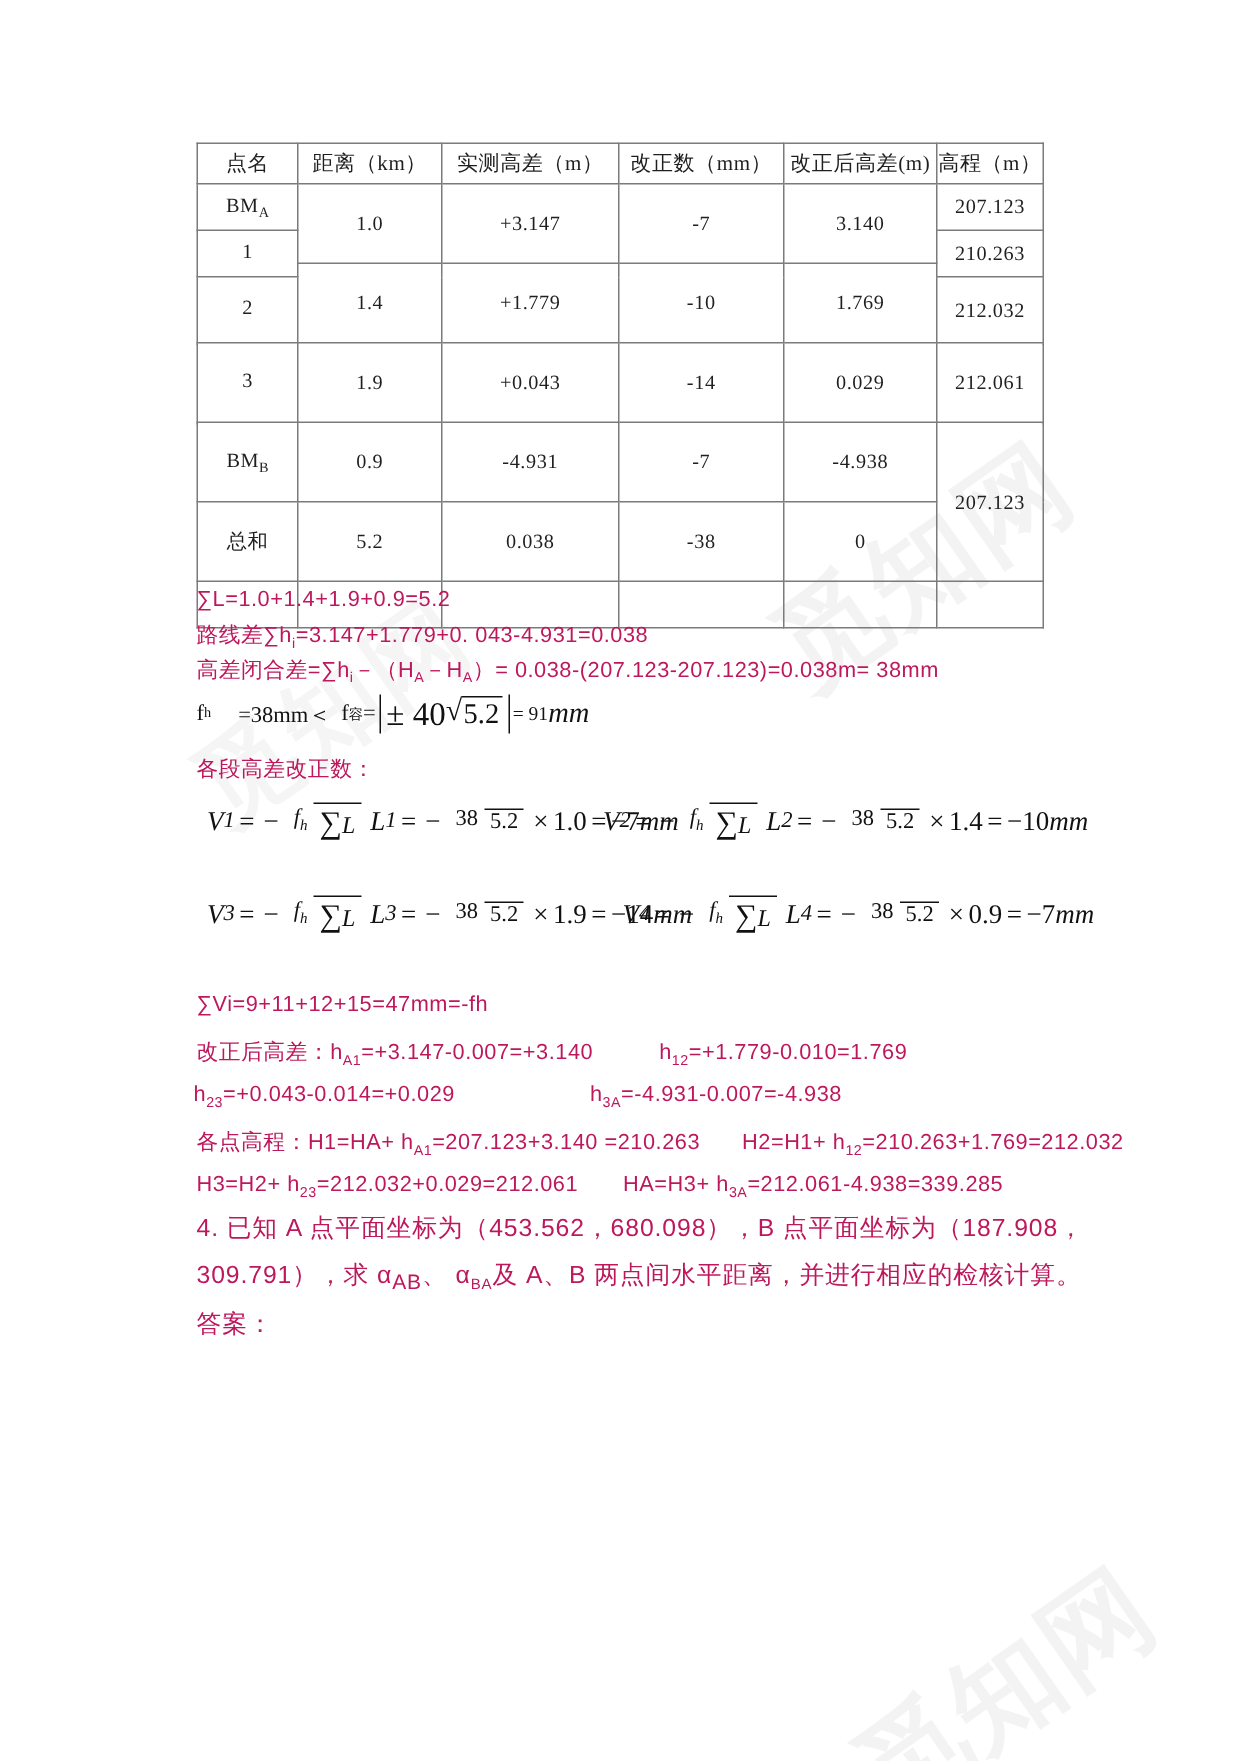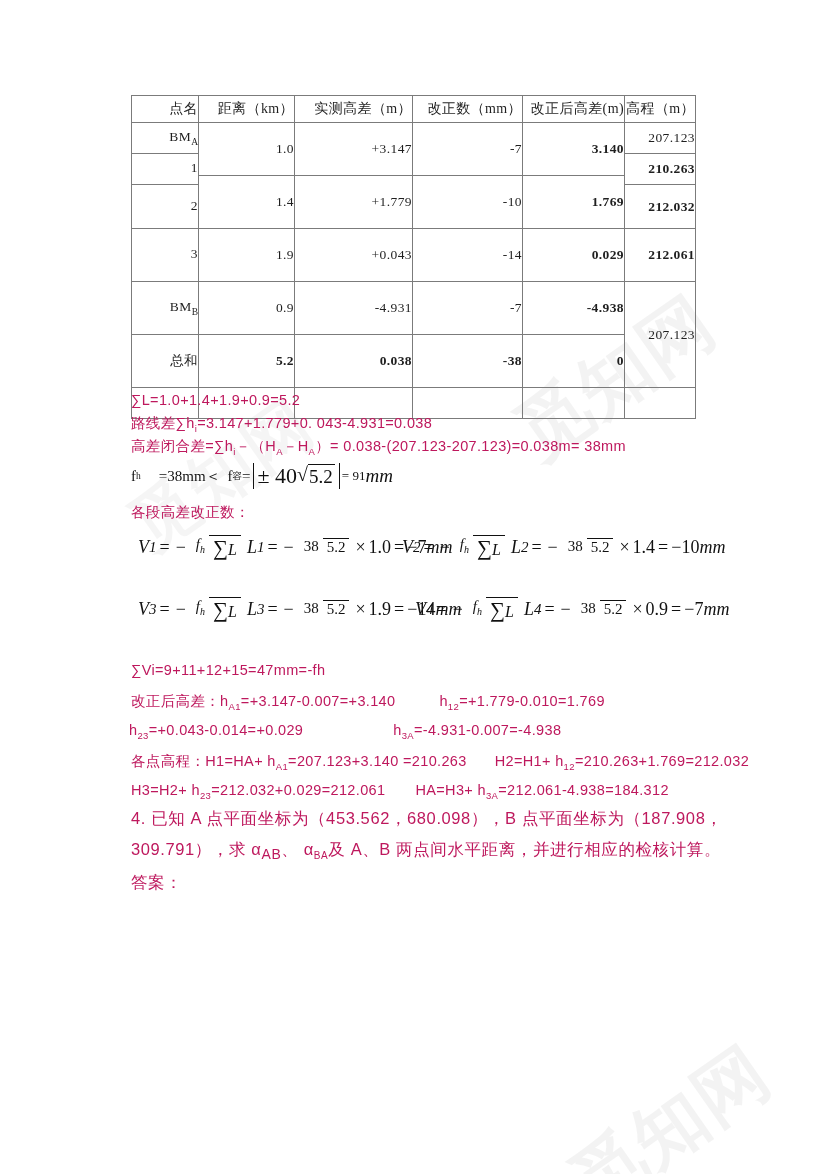--- a/index.html
+++ b/index.html
@@ -57,21 +57,21 @@
     width: 564px;
   }
   table.lev {
     border-collapse: collapse;
     width: 564px;
     table-layout: fixed;
     background: transparent;
   }
   table.lev td, table.lev th {
     border: 1px solid #7b7b7b;
-    text-align: right;
+    text-align: center;
     vertical-align: middle;
     font-family: "Liberation Serif", "DejaVu Serif", serif;
     font-size: 13.5px;
     padding: 0;
     color: #1f1f1f;
     letter-spacing: 0.4px;
   }
   table.lev th {
     height: 26px;
     font-weight: normal;
@@ -81,21 +81,21 @@
   .c-dist  { width: 96px; }
   .c-meas  { width: 118px; }
   .c-corr  { width: 110px; }
   .c-after { width: 102px; }
   .c-elev  { width: 71px; }
 
   td.pt     { height: 30px; font-size: 13.5px; }
   td.seg    { height: 52px; font-size: 14px; }
   td.elev   { height: 30px; font-size: 13.5px; }
   td.blank  { height: 30px; }
-  td.bold   { font-weight: bold; }
+  td.bold   { font-weight: normal; }
   td.grey   { color: #555; }
   .sub {
     font-size: 9.5px;
     vertical-align: sub;
     letter-spacing: 0;
   }
 
   
   .txt {
     position: absolute;
@@ -398,21 +398,21 @@
 
     <div class="txt" style="left:129px; top:722px;">
       <span>h</span><sub>23</sub><span>=+0.043-0.014=+0.029</span><span style="display:inline-block;width:90px;"></span><span>h</span><sub>3A</sub><span>=-4.931-0.007=-4.938</span>
     </div>
 
     <div class="txt" style="left:131px; top:752px;">
       <span>各点高程：</span><span>H1=HA+ h</span><sub>A1</sub><span>=207.123+3.140 =210.263</span><span style="display:inline-block;width:28px;"></span><span>H2=H1+ h</span><sub>12</sub><span>=210.263+1.769=212.032</span>
     </div>
 
     <div class="txt" style="left:131px; top:782px;">
-      <span>H3=H2+ h</span><sub>23</sub><span>=212.032+0.029=212.061</span><span style="display:inline-block;width:30px;"></span><span>HA=H3+ h</span><sub>3A</sub><span>=212.061-4.938=184.312</span>
+      <span>H3=H2+ h</span><sub>23</sub><span>=212.032+0.029=212.061</span><span style="display:inline-block;width:30px;"></span><span>HA=H3+ h</span><sub>3A</sub><span>=212.061-4.938=339.285</span>
     </div>
 
     <div class="txt" style="left:131px; top:808px; font-size:16.5px; letter-spacing:0.6px;">4. 已知 A 点平面坐标为（453.562，680.098），B 点平面坐标为（187.908，</div>
 
     <div class="txt" style="left:131px; top:839px; font-size:16.5px; letter-spacing:0.6px;">
       <span>309.791），求 α</span><sub style="font-size:14px;">AB</sub><span>、 α</span><sub style="font-size:10px;">BA</sub><span>及 A、B 两点间水平距离，并进行相应的检核计算。</span>
     </div>
 
     <div class="txt" style="left:131px; top:872px; font-size:16.5px; letter-spacing:0.6px;">答案：</div>
 

